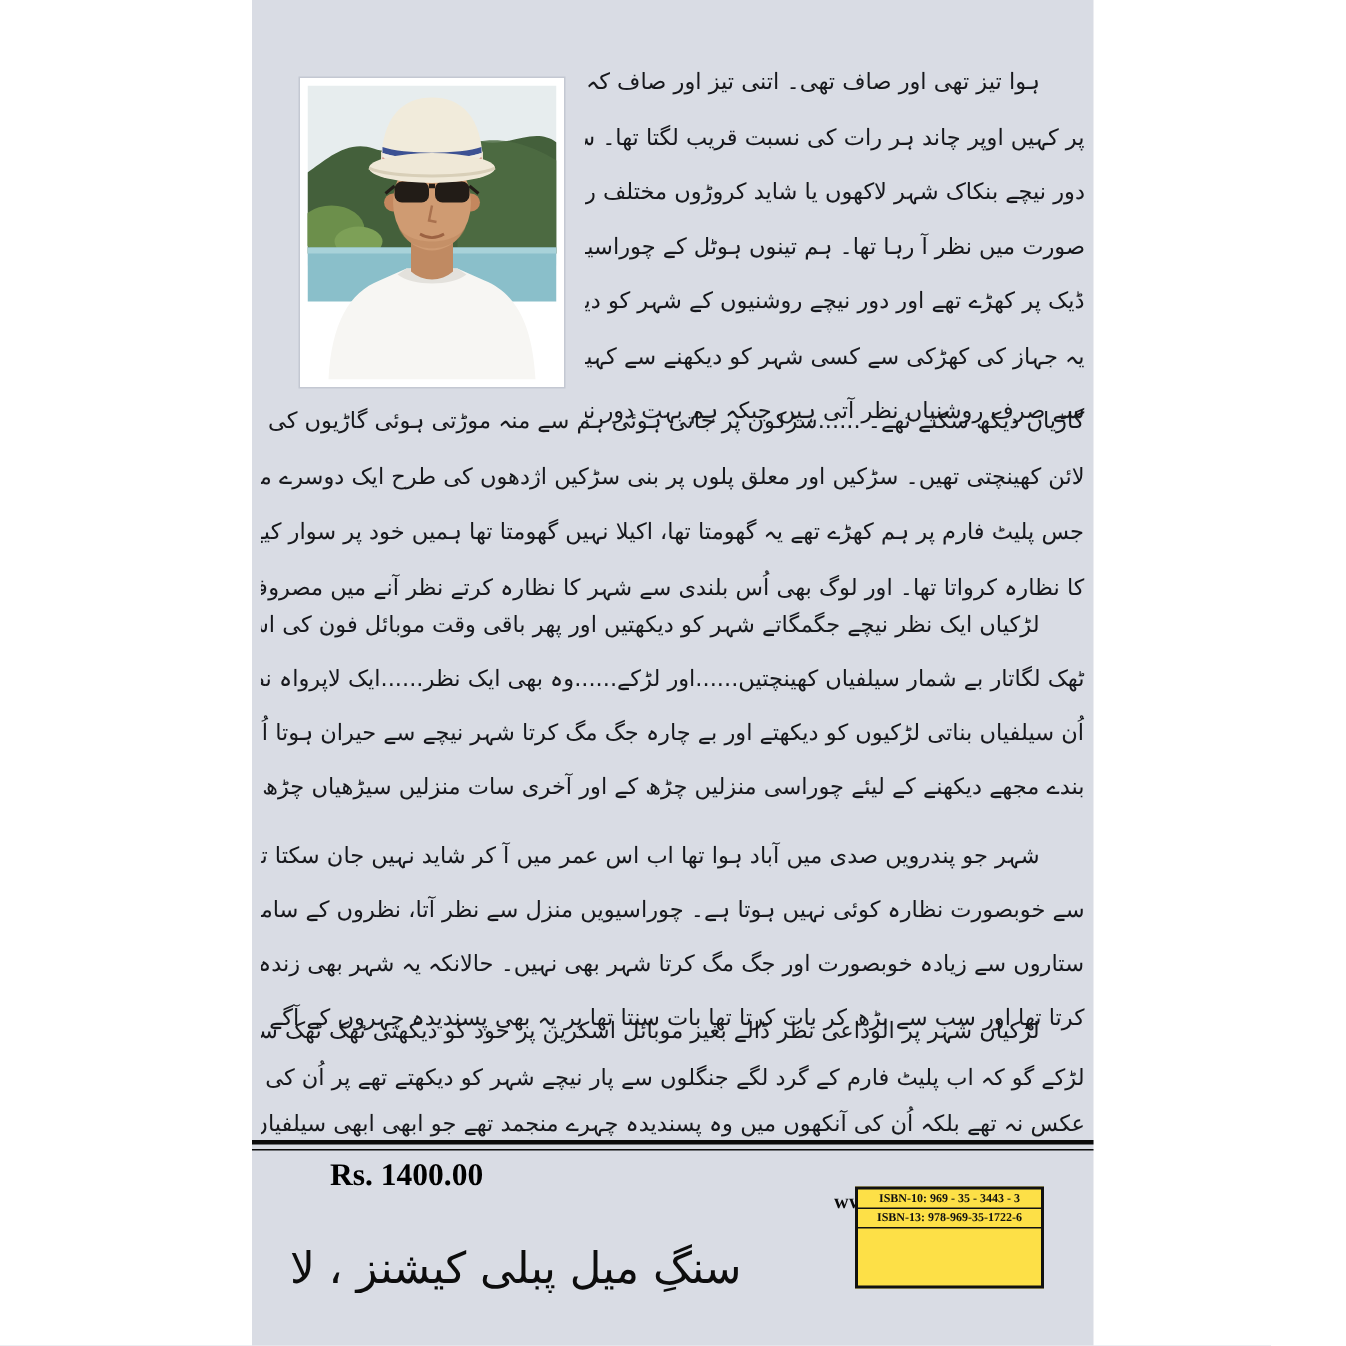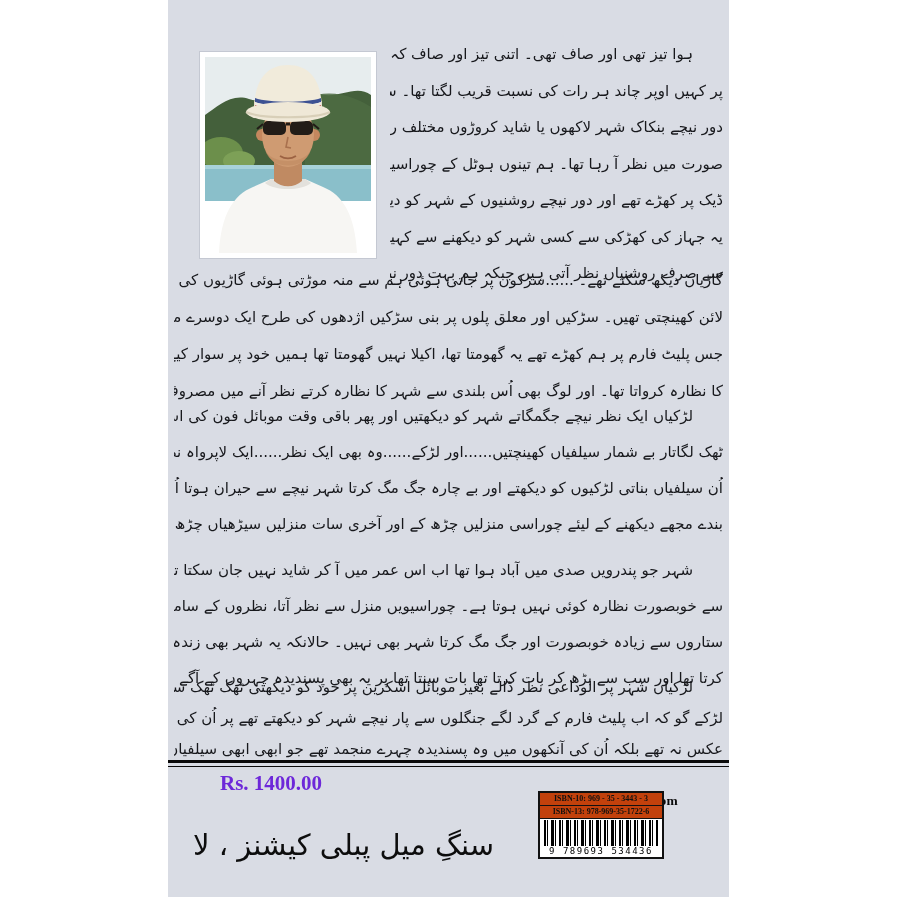--- a/index.html
+++ b/index.html
@@ -35,39 +35,39 @@
   .para-d .uline{line-height:36px;}
   .para-e{left:6px;right:6px;top:672px;}
   .para-e .uline{line-height:31px;}
   .indent{padding-right:30px;}
   .lastline{padding-left:0;padding-right:62px;}
   
   .rule-thick{position:absolute;left:0;right:0;top:760px;height:3px;background:#0b0b0b;}
   .rule-thin{position:absolute;left:0;right:0;top:766px;height:1px;background:#0b0b0b;}
   .price{
     position:absolute;left:52px;top:771px;
-    font-family:"Liberation Serif", serif;font-weight:bold;font-size:21px;color:#6d28d9;
+    font-family:"Liberation Serif", serif;font-weight:bold;font-size:21px;color:#000000;
   }
   .publisher{
     position:absolute;left:26px;top:828px;width:300px;
     direction:rtl;text-align:center;
     font-size:29px;color:#0d0d0d;
     font-family:"DejaVu Sans", sans-serif;
     white-space:nowrap;overflow:hidden;
   }
   .website{
     position:absolute;left:386px;top:772px;width:126px;
     text-align:center;font-family:"Liberation Serif", serif;font-weight:bold;
     font-size:13.5px;color:#0a0a0a;letter-spacing:0.2px;
     white-space:nowrap;
     margin-top:21px;
   }
   .isbn-box{
-    position:absolute;left:370px;top:791px;width:122px;height:64px;
-    border:2px solid #111;background:#c2410c;
+    position:absolute;left:402px;top:791px;width:122px;height:64px;
+    border:2px solid #111;background:#fde047;
   }
   .isbn-row{
     border-bottom:1px solid #111;
     font-family:"Liberation Serif", serif;font-weight:bold;
     font-size:8px;line-height:12px;height:12px;color:#101010;
     text-align:center;white-space:nowrap;overflow:hidden;
   }
   .barcode{position:relative;height:38px;background:#ffffff;}
   .bars{
     position:absolute;left:4px;right:4px;top:1px;height:27px;
@@ -180,19 +180,15 @@
 
   <div class="isbn-box">
     <div class="isbn-row">
       <span>ISBN-10:</span>
       <span>969 - 35 - 3443 - 3</span>
     </div>
     <div class="isbn-row">
       <span>ISBN-13:</span>
       <span>978-969-35-1722-6</span>
     </div>
-    <div class="barcode">
-      <div class="bars"></div>
-      <div class="barcode-digits">9 789693 534436</div>
-    </div>
   </div>
 
 </div>
 
 </body></html>

